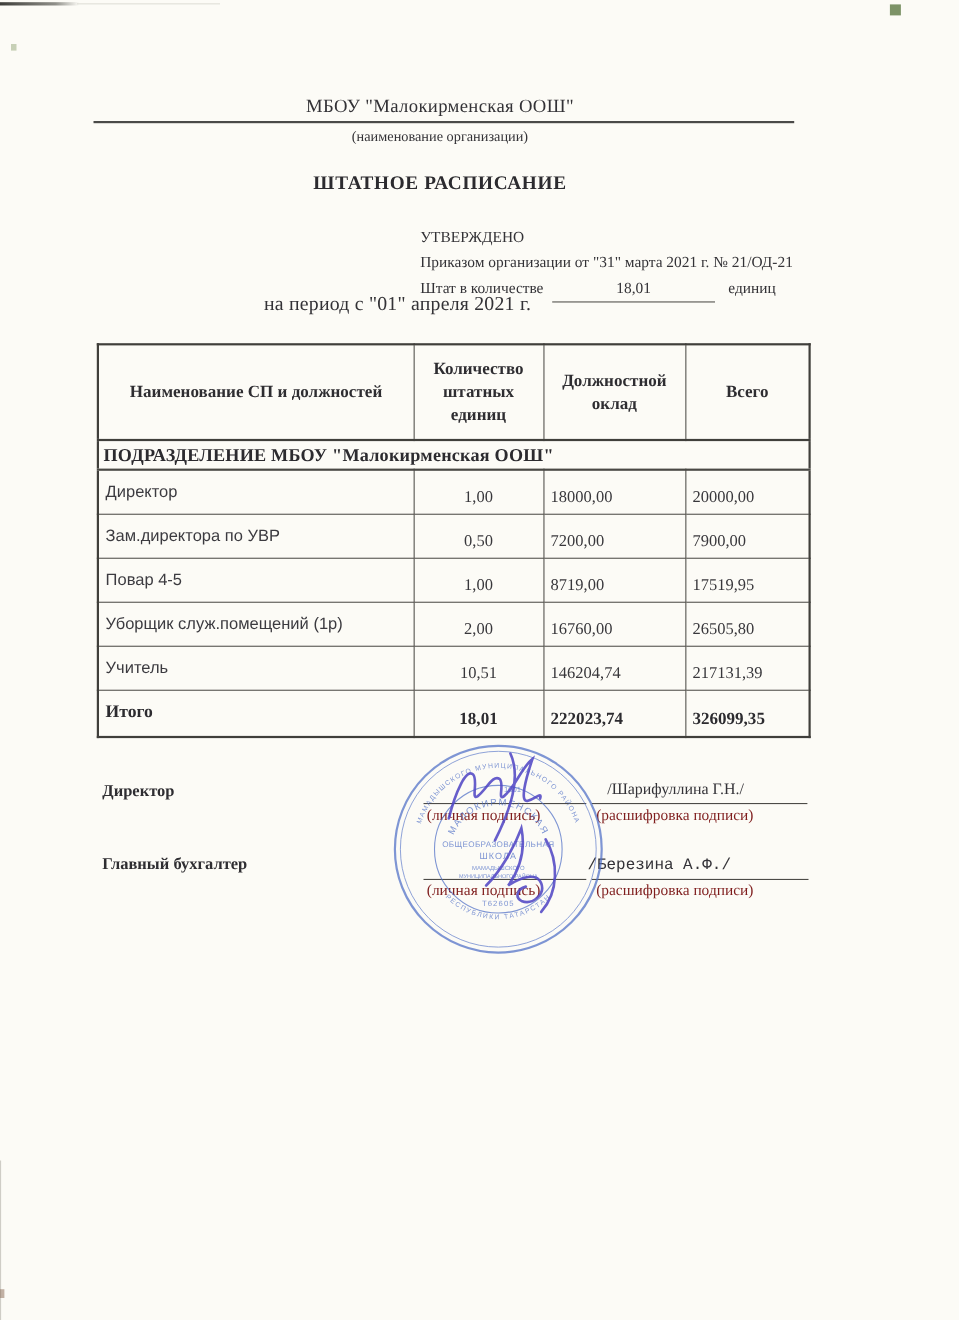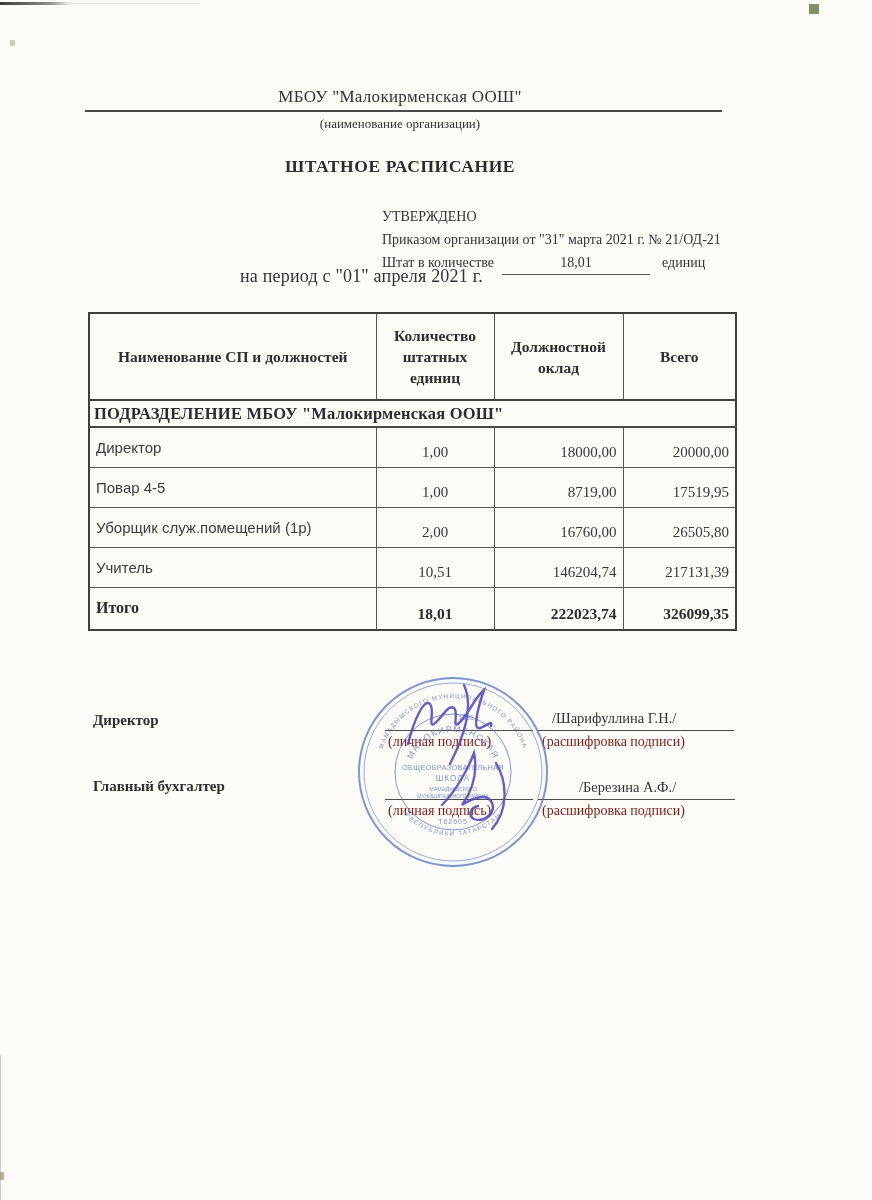--- a/index.html
+++ b/index.html
@@ -38,34 +38,34 @@
   tr.section td{height:25px;font-size:16.5px;font-weight:bold;vertical-align:middle;padding-left:4px;
                 border-top:2px solid #403f3b;border-bottom:2px solid #4a4945;color:#2c2b2f;letter-spacing:.2px;}
   tr.drow{height:40px;}
   tr.drow td.pos{font-family:"Liberation Sans", sans-serif;font-size:15px;vertical-align:middle;color:#3c3b40;}
   tr.drow td.num{font-size:15px;vertical-align:bottom;padding-bottom:6px;color:#38373b;}
   tr.trow{height:43px;}
   tr.trow td{font-weight:bold;color:#2c2b2f;}
   tr.trow td.pos{font-size:16px;vertical-align:middle;}
   tr.trow td.num{font-size:15.5px;vertical-align:bottom;padding-bottom:6px;}
   td.c{text-align:center;}
-  td.r{text-align:right;}
+  td.r{text-align:left;}
 
   
   .sig-role{position:absolute;font-size:15px;font-weight:bold;color:#2e2d31;}
   .role-a{left:93px;top:712px;}
   .role-b{left:93px;top:778px;}
   .sig-line{position:absolute;height:0;border-top:1.6px solid #4c4b47;}
   .line-a1{left:385px;top:730px;width:148px;}
   .line-a2{left:538px;top:730px;width:196px;}
   .line-b1{left:385px;top:799px;width:148px;}
   .line-b2{left:538px;top:799px;width:197px;}
   .sig-name{position:absolute;font-size:14.5px;color:#343338;}
   .name-a{left:552px;top:710px;}
-  .name-b{left:579px;top:779px;}
+  .name-b{left:534px;top:779px;font-family:Liberation Mono, monospace;}
   .sig-cap{position:absolute;font-size:14px;color:#7f1d1d;}
   .cap-a1{left:388px;top:734px;}
   .cap-a2{left:542px;top:734px;}
   .cap-b1{left:388px;top:803px;}
   .cap-b2{left:542px;top:803px;}
 
   
   .stamp{position:absolute;left:353px;top:672px;width:200px;height:200px;filter:blur(.35px);}
   .ink{position:absolute;pointer-events:none;}
   .ink-a{left:390px;top:682px;}
@@ -113,20 +113,26 @@
       <th>Всего</th>
     </tr>
     <tr class="section">
       <td colspan="4">ПОДРАЗДЕЛЕНИЕ МБОУ "Малокирменская ООШ"</td>
     </tr>
     <tr class="drow">
       <td class="pos">Директор</td>
       <td class="num c">1,00</td>
       <td class="num r">18000,00</td>
       <td class="num r">20000,00</td>
+    </tr>
+    <tr class="drow">
+      <td class="pos">Зам.директора по УВР</td>
+      <td class="num c">0,50</td>
+      <td class="num r">7200,00</td>
+      <td class="num r">7900,00</td>
     </tr>
     <tr class="drow">
       <td class="pos">Повар 4-5</td>
       <td class="num c">1,00</td>
       <td class="num r">8719,00</td>
       <td class="num r">17519,95</td>
     </tr>
     <tr class="drow">
       <td class="pos">Уборщик служ.помещений (1р)</td>
       <td class="num c">2,00</td>

